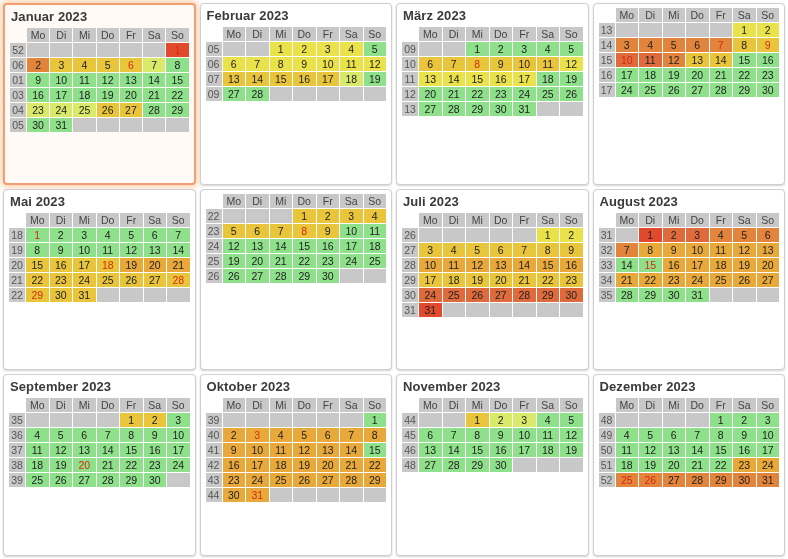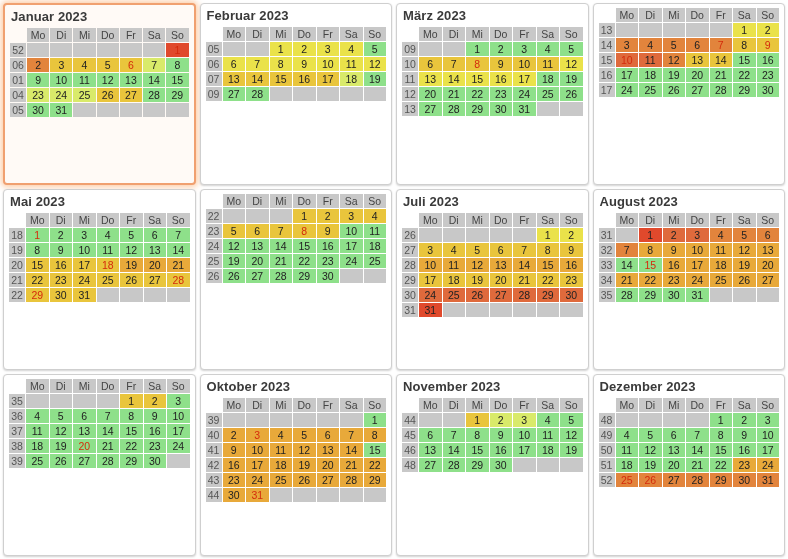--- a/index.html
+++ b/index.html
@@ -122,20 +122,30 @@
             <td class="wk">01</td>
             <td class="d" style="background: rgb(142, 224, 138);">9</td>
             <td class="d" style="background: rgb(142, 224, 138);">10</td>
             <td class="d" style="background: rgb(142, 224, 138);">11</td>
             <td class="d" style="background: rgb(142, 224, 138);">12</td>
             <td class="d" style="background: rgb(142, 224, 138);">13</td>
             <td class="d" style="background: rgb(142, 224, 138);">14</td>
             <td class="d sunday" style="background: rgb(142, 224, 138);">15</td>
           </tr>
           <tr>
+            <td class="wk">03</td>
+            <td class="d" style="background: rgb(142, 224, 138);">16</td>
+            <td class="d" style="background: rgb(142, 224, 138);">17</td>
+            <td class="d" style="background: rgb(142, 224, 138);">18</td>
+            <td class="d" style="background: rgb(142, 224, 138);">19</td>
+            <td class="d" style="background: rgb(142, 224, 138);">20</td>
+            <td class="d" style="background: rgb(142, 224, 138);">21</td>
+            <td class="d sunday" style="background: rgb(142, 224, 138);">22</td>
+          </tr>
+          <tr>
             <td class="wk">04</td>
             <td class="d" style="background: rgb(217, 234, 106);">23</td>
             <td class="d" style="background: rgb(217, 234, 106);">24</td>
             <td class="d" style="background: rgb(217, 234, 106);">25</td>
             <td class="d" style="background: rgb(233, 197, 60);">26</td>
             <td class="d" style="background: rgb(233, 197, 60);">27</td>
             <td class="d" style="background: rgb(142, 224, 138);">28</td>
             <td class="d sunday" style="background: rgb(142, 224, 138);">29</td>
           </tr>
           <tr>
@@ -626,20 +636,21 @@
             <td class="d" style="background: rgb(142, 224, 138);">30</td>
             <td class="d" style="background: rgb(142, 224, 138);">31</td>
             <td class="empty"></td>
             <td class="empty"></td>
             <td class="empty"></td>
           </tr>
         </tbody>
       </table>
     </div>
     <div class="month">
+      <div class="month-title">September 2023</div>
       <table class="cal">
         <thead>
           <tr>
             <th class="wk-head"></th>
             <th class="wd">Mo</th>
             <th class="wd">Di</th>
             <th class="wd">Mi</th>
             <th class="wd">Do</th>
             <th class="wd">Fr</th>
             <th class="wd">Sa</th>

